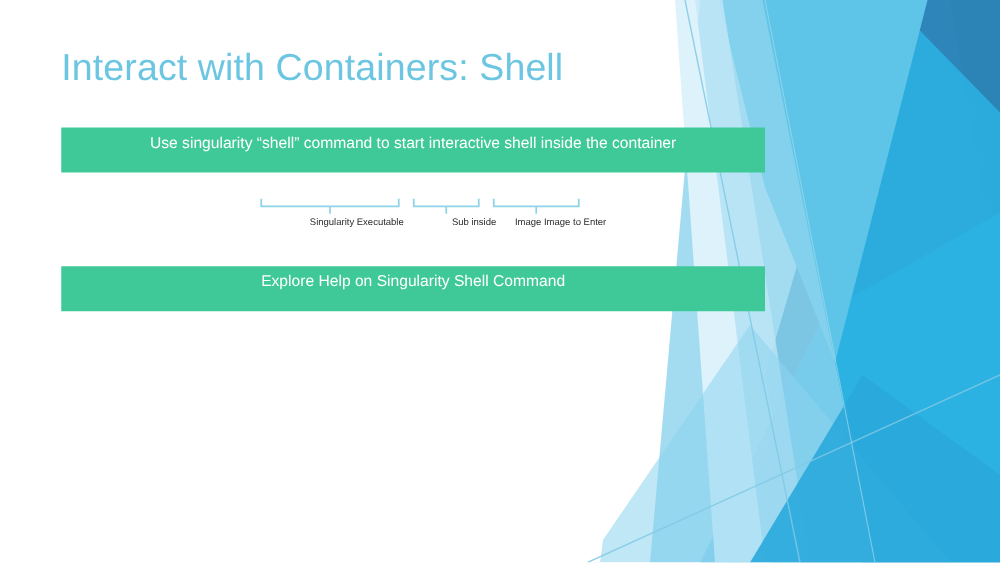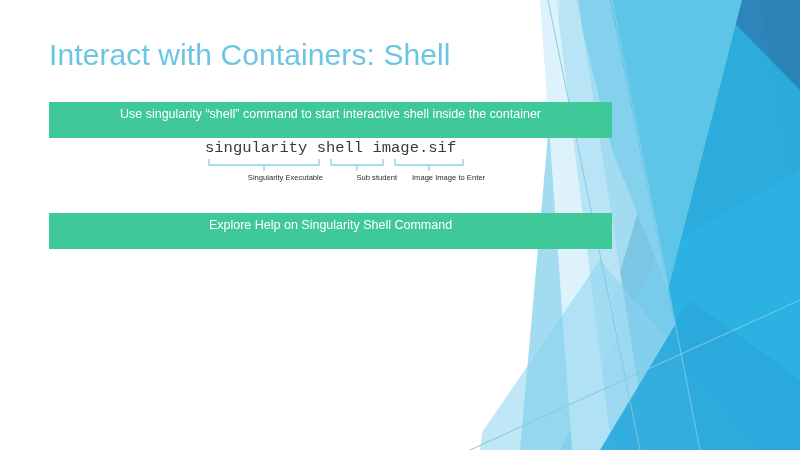--- a/index.html
+++ b/index.html
@@ -139,38 +139,35 @@
     <line x1="548" y1="0" x2="640" y2="450" stroke="#7FC9E4" stroke-width="1.1" opacity="0.85"></line>
     <line x1="470" y1="450" x2="800" y2="300" stroke="#7FC9E4" stroke-width="1.1" opacity="0.85"></line>
     <line x1="612" y1="0" x2="700" y2="450" stroke="#9ED8EC" stroke-width="0.9" opacity="0.7"></line>
   </svg>
 
   <div id="slide-title">Interact with Containers: Shell</div>
 
   <div class="banner" id="banner-1">Use singularity “shell” command to start interactive shell inside the container</div>
 
   <div id="cmd-diagram">
-    <div id="cmd-line">
-      <span class="cmd-token">singularity</span><span>&nbsp;</span><span class="cmd-token">shell</span><span>&nbsp;</span><span class="cmd-token">image.sif</span>
-    </div>
 
     <svg id="cmd-brackets" viewBox="0 0 262 14" preserveAspectRatio="none" aria-hidden="true">
       <g stroke="#8FD3E8" stroke-width="1.4" fill="none">
         <path d="M4,1 L4,7 L114,7 L114,1"></path>
         <path d="M59,7 L59,13"></path>
         <path d="M126,1 L126,7 L178,7 L178,1"></path>
         <path d="M152,7 L152,13"></path>
         <path d="M190,1 L190,7 L258,7 L258,1"></path>
         <path d="M224,7 L224,13"></path>
       </g>
     </svg>
 
     <div id="cmd-labels">
       <div class="cmd-label" style="left:0px; width:118px;">Singularity Executable</div>
-      <div class="cmd-label" style="left:112px; width:80px;">Sub student</div>
+      <div class="cmd-label" style="left:112px; width:80px;">Sub inside</div>
       <div class="cmd-label" style="left:168px; width:112px;">Image Image to Enter</div>
     </div>
   </div>
 
   <div class="banner" id="banner-2">Explore Help on Singularity Shell Command</div>
 
   <div id="terminal">
     
     
     

